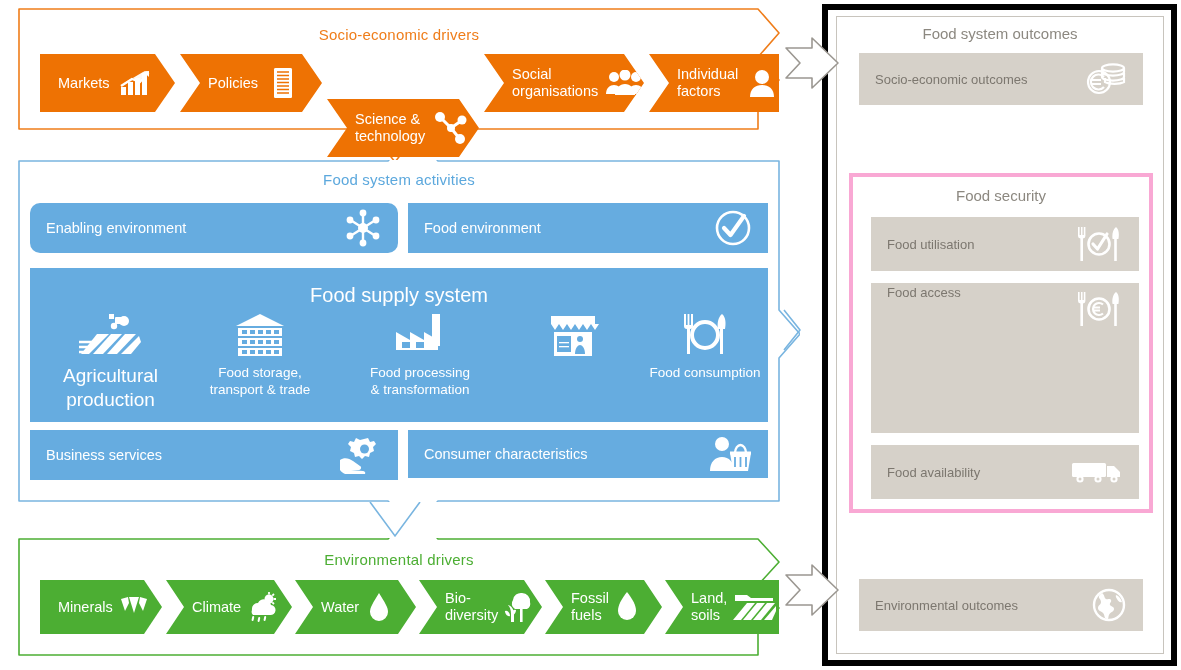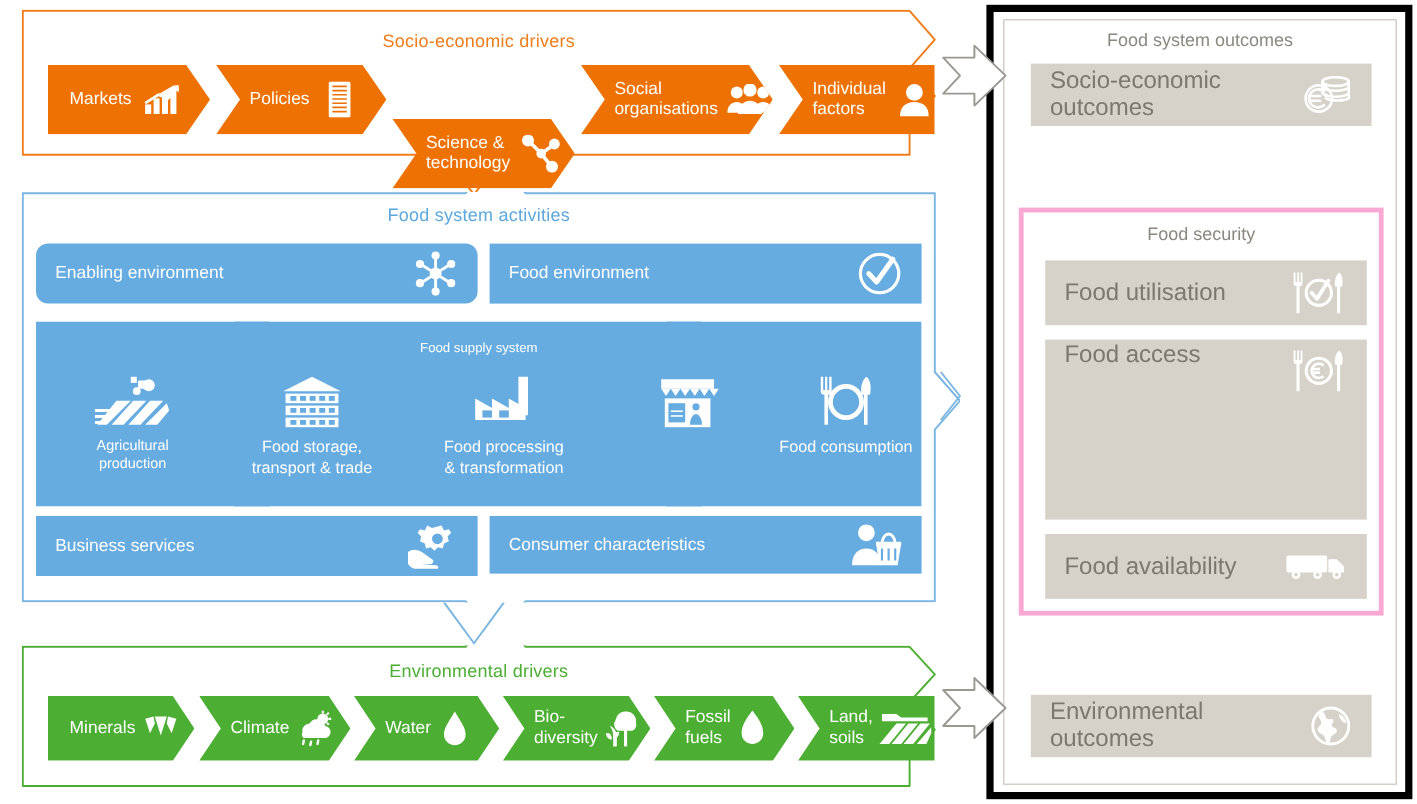--- a/index.html
+++ b/index.html
@@ -35,21 +35,21 @@
   .green-title{color:#4cae33;}
   .chip.gr{background:#4cae33;}
 
   
   .grey-outer{
     position:absolute;background:#ffffff;border:1px solid #c8c4bd;box-sizing:border-box;
   }
   .grey-title{color:#8c8880;font-size:15px;text-align:center;position:absolute;left:0;right:0;}
   .grey-chip{
     position:absolute;background:#d6d1c9;color:#7c776f;
-    display:flex;align-items:center;font-size:20px;box-sizing:border-box;
+    display:flex;align-items:center;font-size:13px;box-sizing:border-box;
   }
   .grey-chip .lbl{flex:1 1 auto;}
   .grey-chip .ico{flex:0 0 auto;display:flex;align-items:center;justify-content:center;}
   .grey-chip svg{display:block;}
 
   .black-frame{
     position:absolute;border:6px solid #000000;box-sizing:border-box;background:#ffffff;
   }
 
   .svg-layer{position:absolute;left:0;top:0;width:1181px;height:670px;pointer-events:none;}
@@ -194,39 +194,39 @@
           <circle cx="19" cy="19" r="16" fill="none" stroke="#fff" stroke-width="2.6"></circle>
           <path d="M10 19 L16.5 26 L30 7" fill="none" stroke="#fff" stroke-width="4.2" stroke-linecap="round" stroke-linejoin="round"></path>
         </svg>
       </span>
     </div>
 
     <div style="position:absolute;left:12px;top:108px;width:738px;height:154px;">
       <svg width="738" height="154" viewBox="0 0 738 154" style="position:absolute;left:0;top:0;">
         <path d="M0 0 H165 L180 -14 L195 0 H525 L540 -14 L555 0 H738 V154 H555 L540 168 L525 154 H195 L180 168 L165 154 H0 Z" fill="#66ace0"></path>
       </svg>
-      <div style="position:absolute;left:0;top:16px;width:738px;text-align:center;color:#ffffff;font-size:11px;">Food supply system</div>
+      <div style="position:absolute;left:0;top:16px;width:738px;text-align:center;color:#ffffff;font-size:20px;">Food supply system</div>
 
       <div style="position:absolute;left:18px;top:44px;width:125px;text-align:center;">
         <span class="ico" style="display:block;height:46px;">
           <svg width="64" height="46" viewBox="0 0 64 46" style="margin:0 auto;">
               <g fill="#fff">
             <circle cx="45" cy="9" r="5"></circle>
                 <rect x="36" y="5" width="10" height="7" rx="1"></rect>
             <circle cx="35" cy="14" r="3.2"></circle>
                 <rect x="30" y="2" width="5" height="5"></rect>
             <path d="M2 42 L18 22 L30 22 L10 42 Z"></path>
             <path d="M14 42 L32 22 L43 22 L24 42 Z"></path>
             <path d="M28 42 L46 22 L57 22 L38 42 Z"></path>
             <path d="M42 42 L60 24 L62 30 L52 42 Z"></path>
             <path d="M0 30 h16 M0 35 h12 M0 40 h8" stroke="#fff" stroke-width="2.5"></path>
           </g>
             </svg>
         </span>
-        <div style="color:#fff;font-size:12px;line-height:1.28;white-space:pre-line;margin-top:6px;">Agricultural
+        <div style="color:#fff;font-size:19px;line-height:1.28;white-space:pre-line;margin-top:6px;">Agricultural
 production</div>
       </div>
 
       <div style="position:absolute;left:155px;top:44px;width:150px;text-align:center;">
         <span class="ico" style="display:block;height:46px;">
           <svg width="52" height="46" viewBox="0 0 52 46" style="margin:0 auto;">
               <g fill="#fff">
             <path d="M26 2 L50 14 H2 Z"></path>
             <rect x="4" y="16" width="44" height="8"></rect>
                 <rect x="4" y="26" width="44" height="8"></rect>

